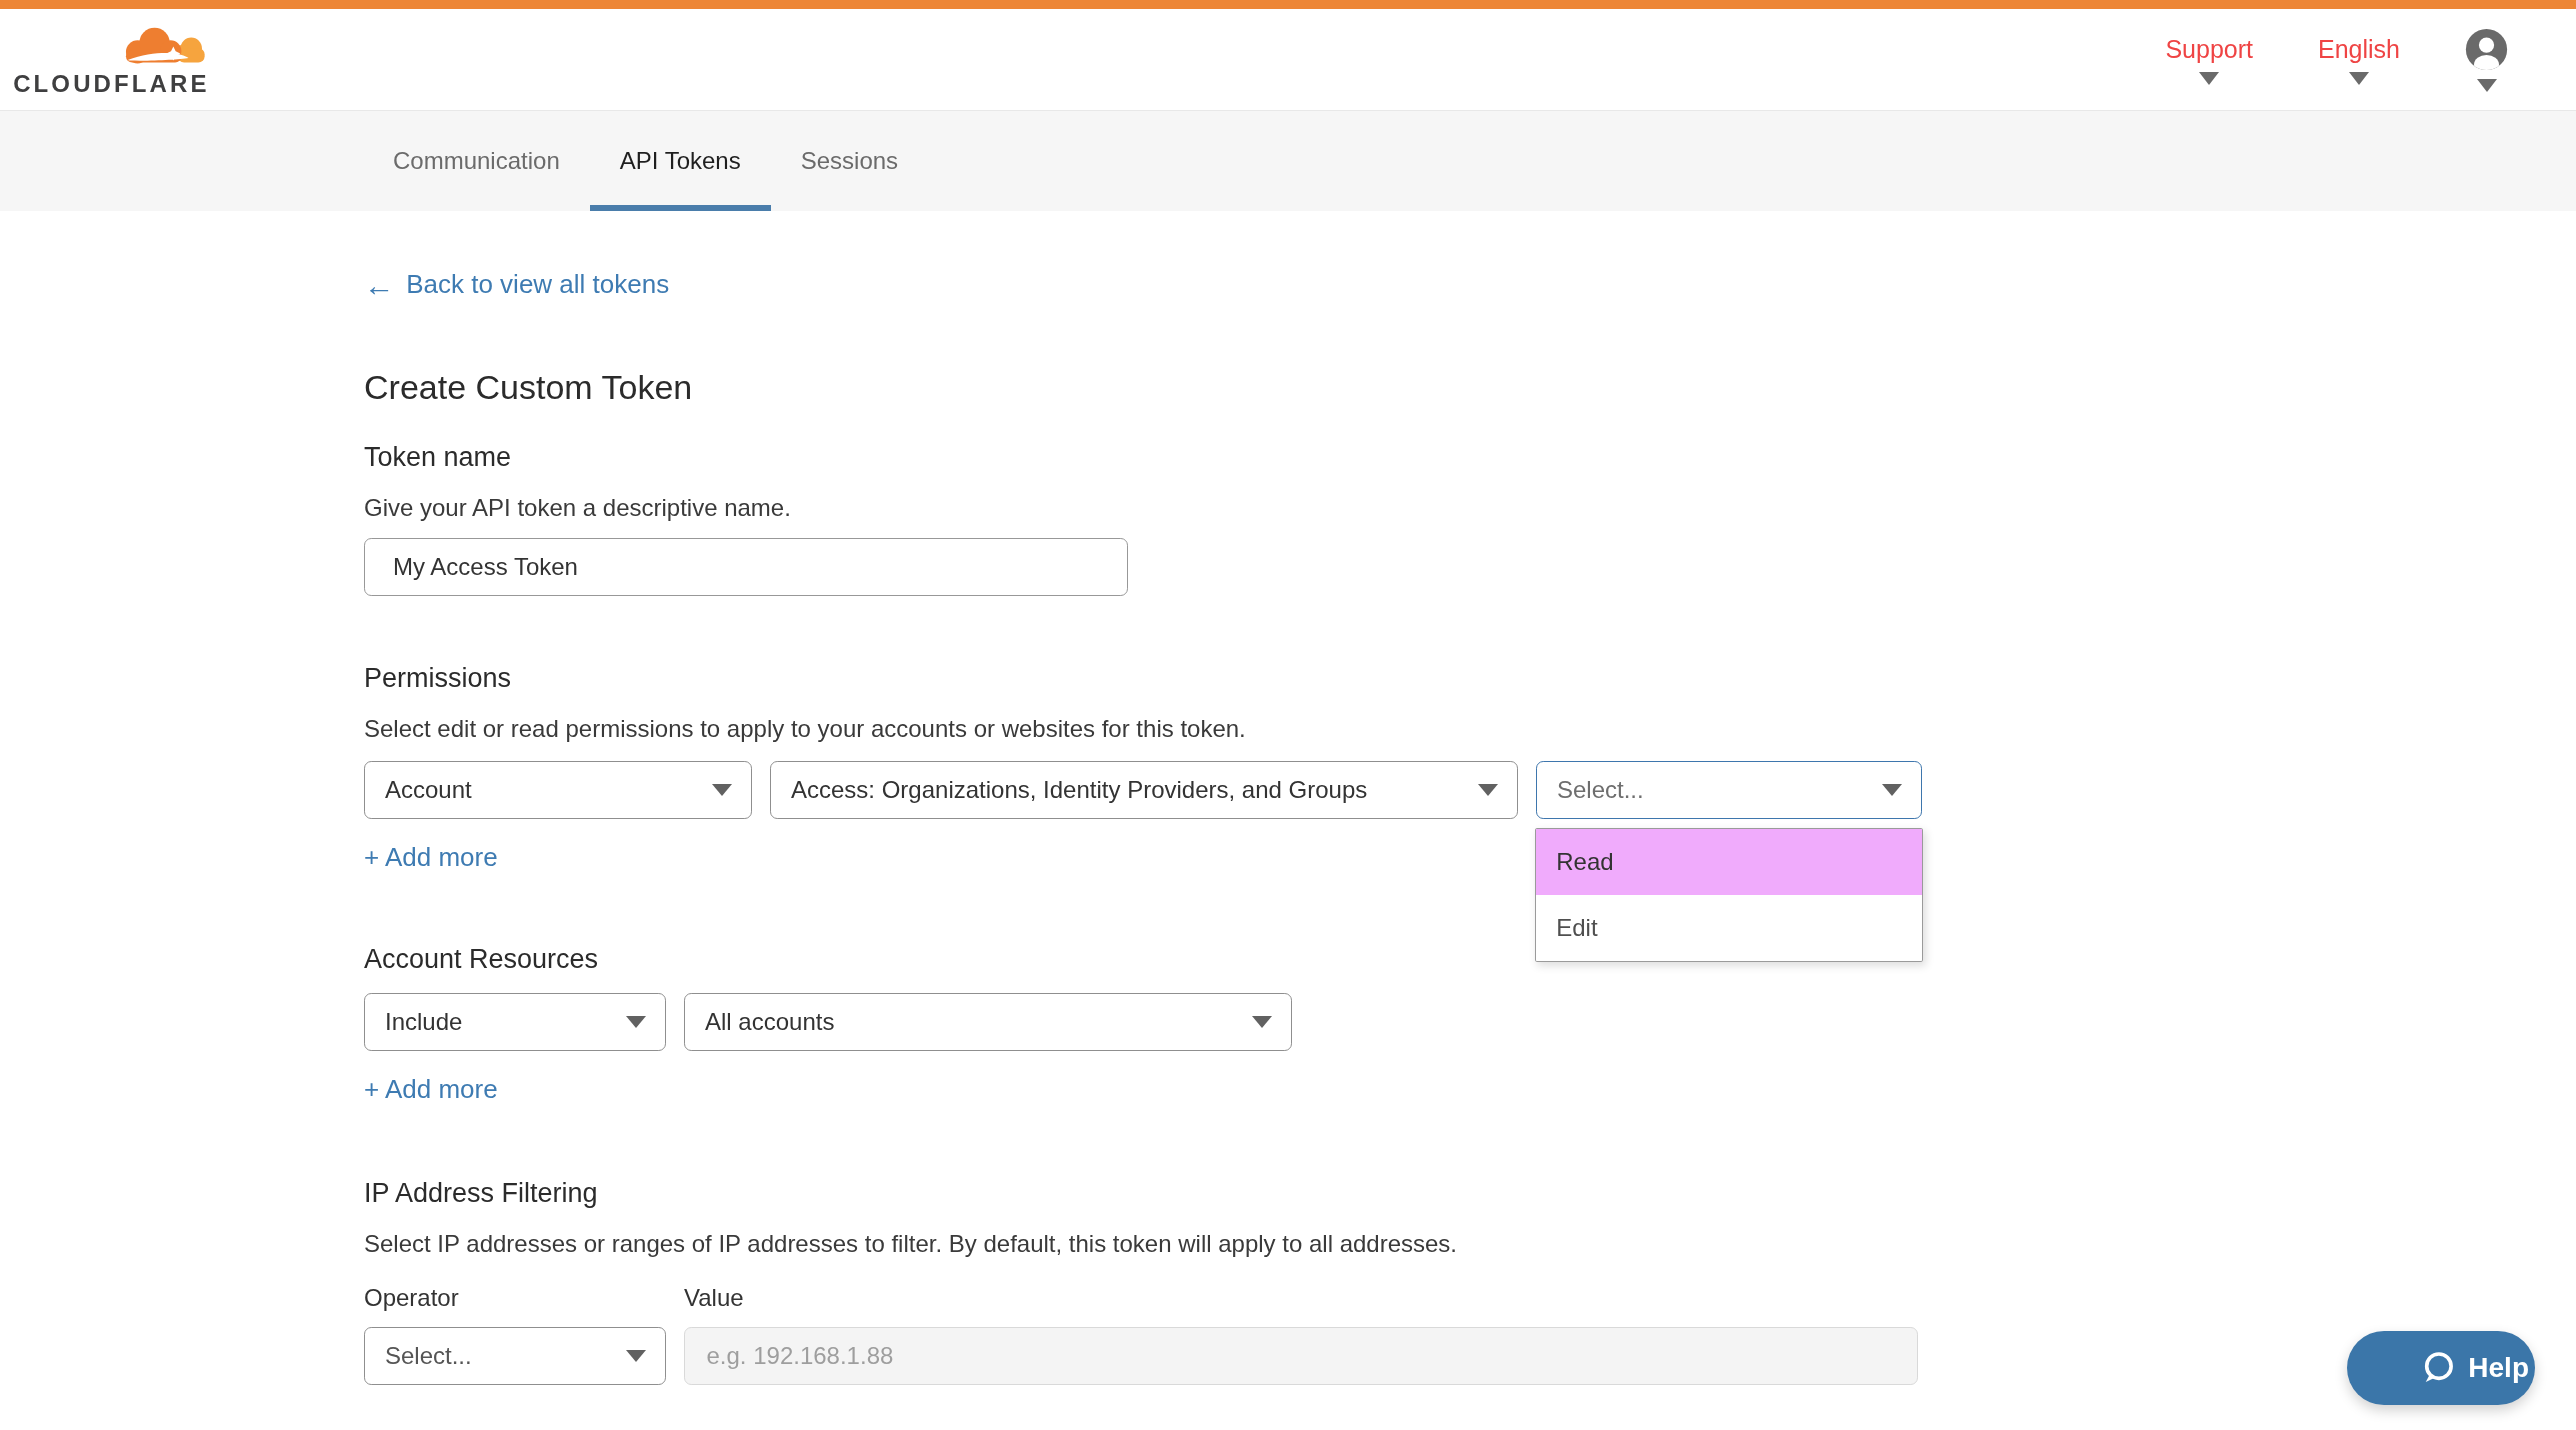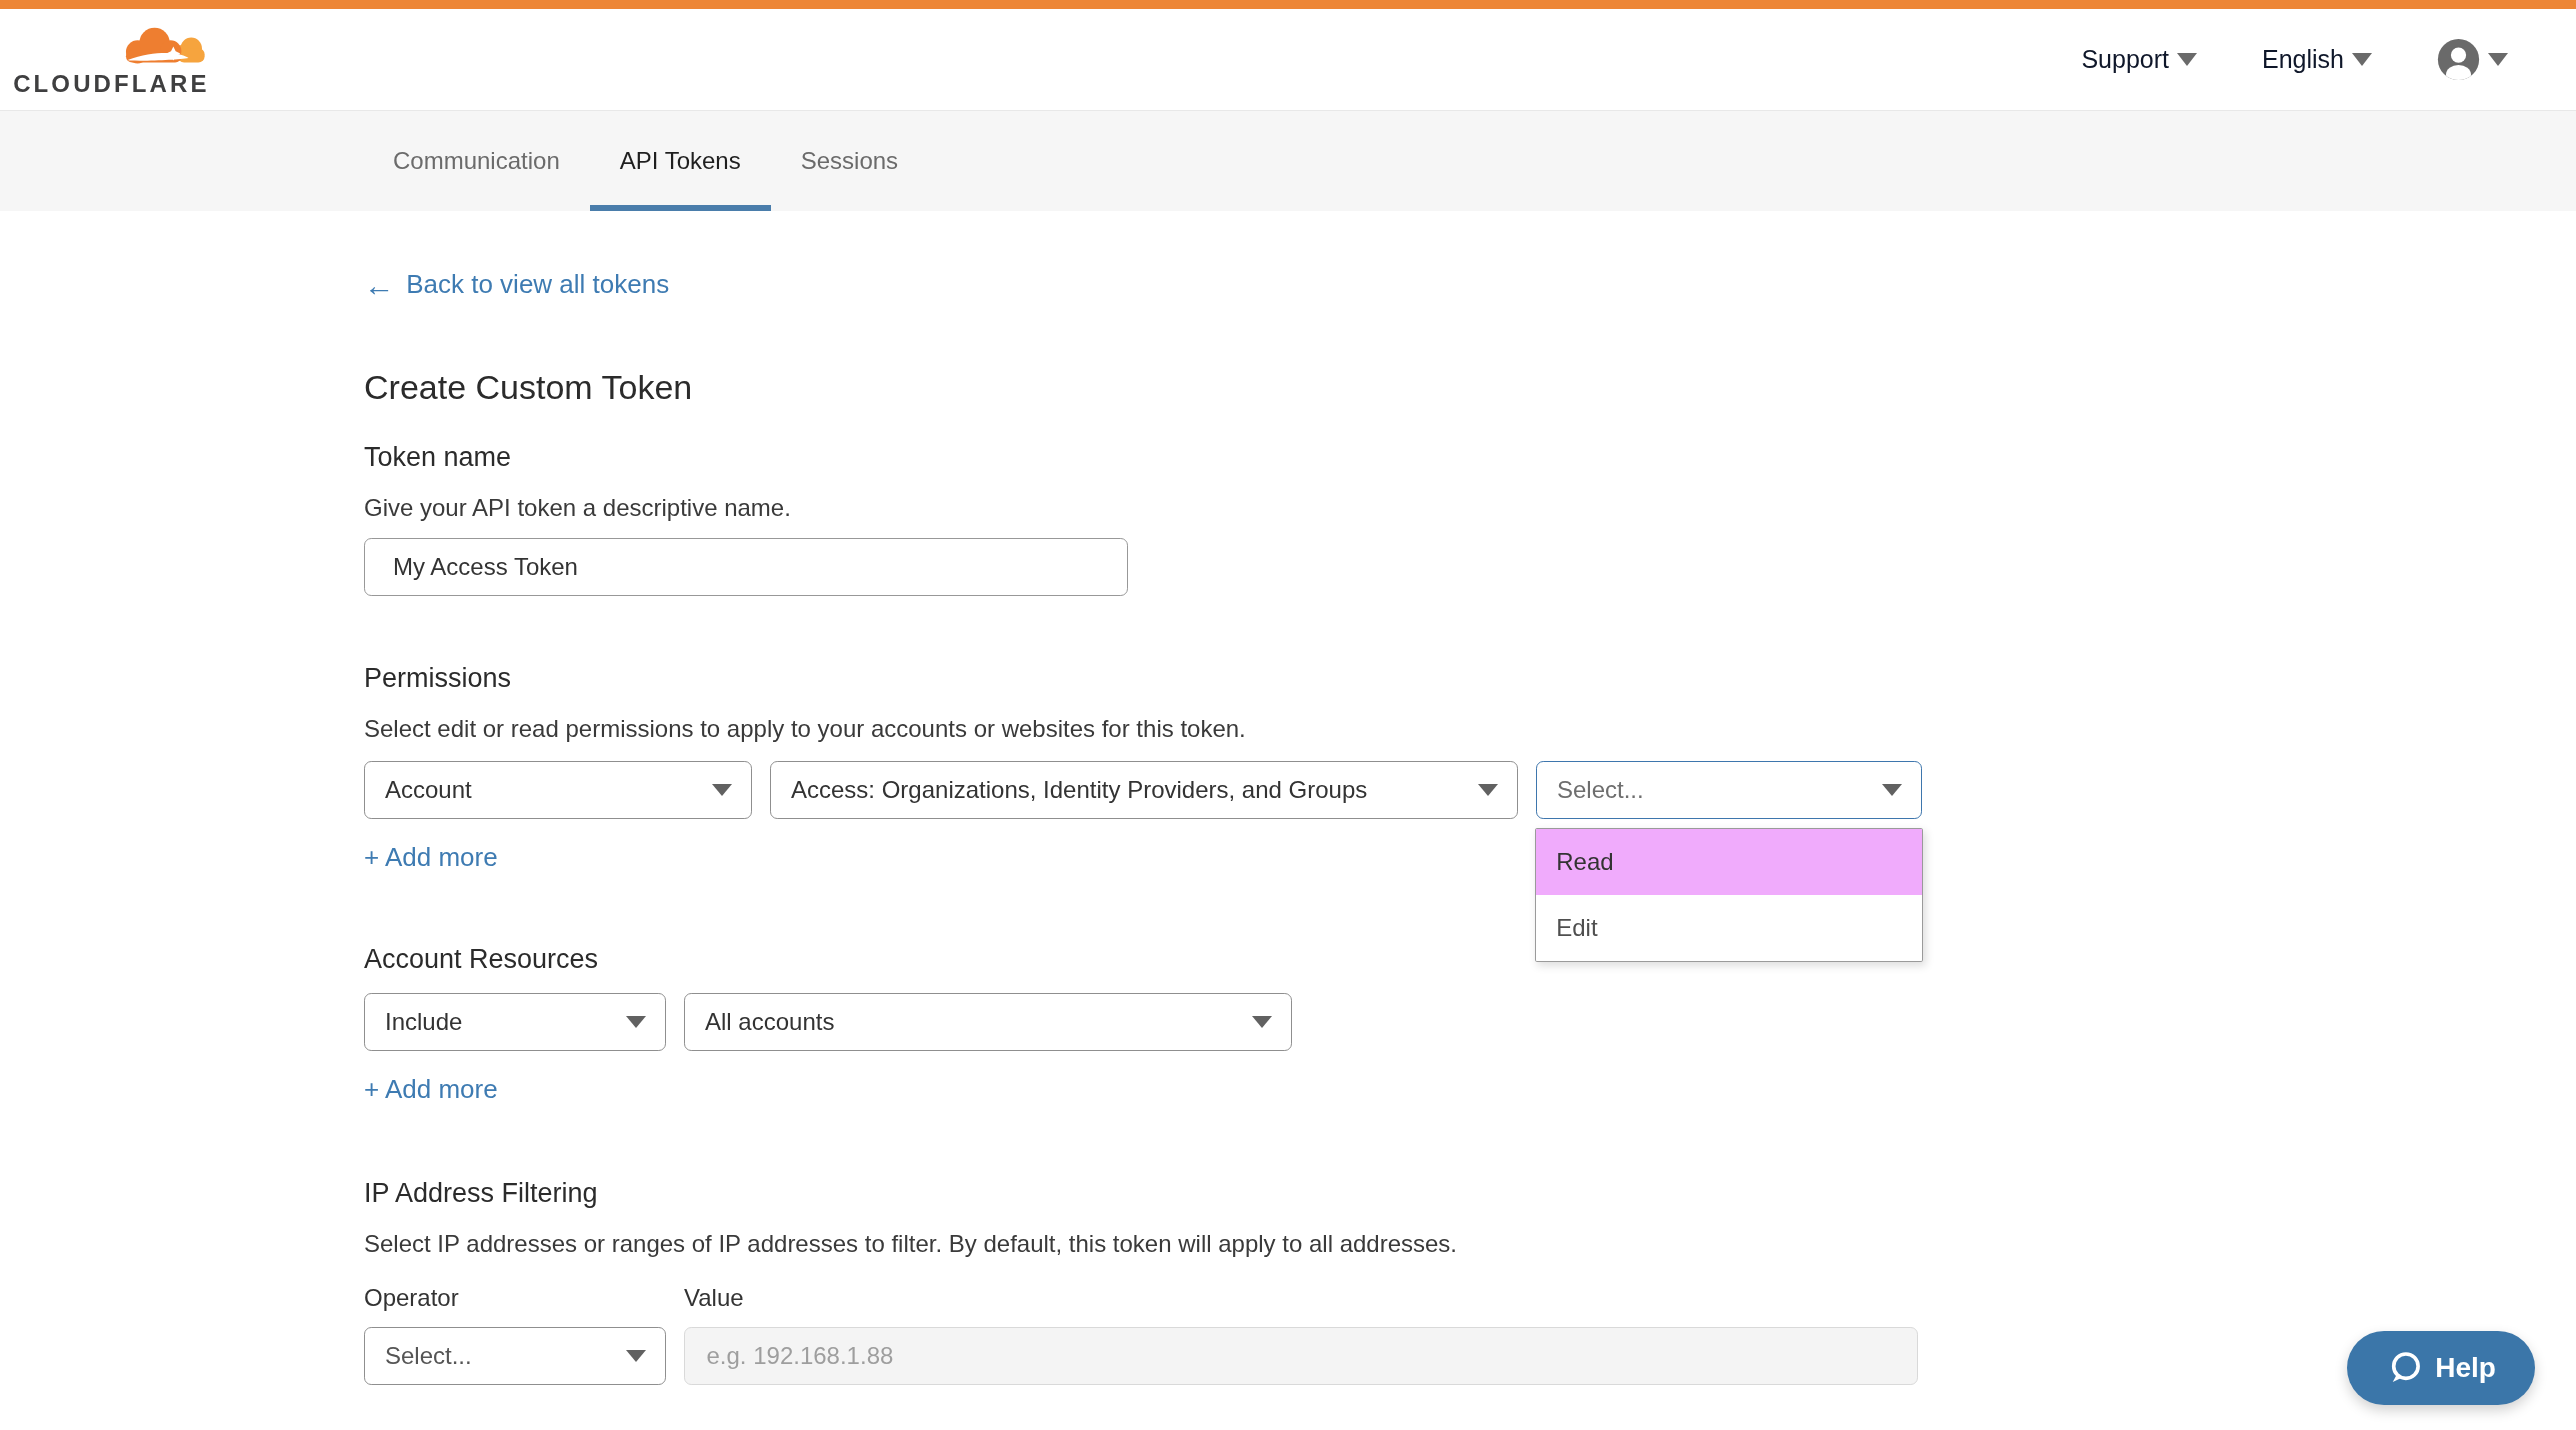--- a/index.html
+++ b/index.html
@@ -23,21 +23,21 @@
     padding: 0 68px 0 21.5px;
     border-bottom: 0.9px solid #e8e8e8;
   }
   .logo { display: flex; flex-direction: column; align-items: flex-end; width: 188px; cursor: pointer; }
   .logo svg { width: 93px; height: 47px; display: block; }
   .logo-text {
     font-size: 24px; font-weight: bold; letter-spacing: 3.1px;
     color: #3f3f40; margin-top: 1.8px; line-height: 1;
   }
   .header-right { display: flex; align-items: center; gap: 65px; }
-  .header-menu { display: flex; align-items: center; gap: 8px; font-size: 25px; color: #0f172a; cursor: pointer; }
+  .header-menu { display: flex; align-items: center; gap: 8px; font-size: 25px; color: #ef4444; cursor: pointer; flex-direction: column; }
   .caret {
     width: 0; height: 0;
     border-left: 10.8px solid transparent; border-right: 10.8px solid transparent;
     border-top: 13.5px solid #6a6a6a;
   }
   .avatar-wrap { display: flex; align-items: center; }
 
   
   .tabbar {
     height: 100px; background: #f6f6f6;
@@ -135,21 +135,21 @@
     font-size: 24px; padding: 0 21.5px; color: #9e9e9e;
     font-family: inherit; outline: none;
   }
   .value-input::placeholder { color: #9e9e9e; opacity: 1; }
 
   
   .help-btn {
     position: absolute; right: 41px; bottom: 26px;
     width: 188px; height: 74px; border-radius: 38px;
     background: #3b76a9; border: none;
-    display: flex; align-items: center; justify-content: center; gap: 11px;
+    display: flex; align-items: center; justify-content: flex-end; gap: 11px;
     color: #fff; font-size: 28px; font-weight: bold; font-family: inherit;
     cursor: pointer; box-shadow: 0 5.4px 12.6px rgba(0,0,0,0.18);
   }
   .help-btn svg { display: block; }
 </style>
 </head>
 <body>
 
 <div class="topbar"></div>
 

